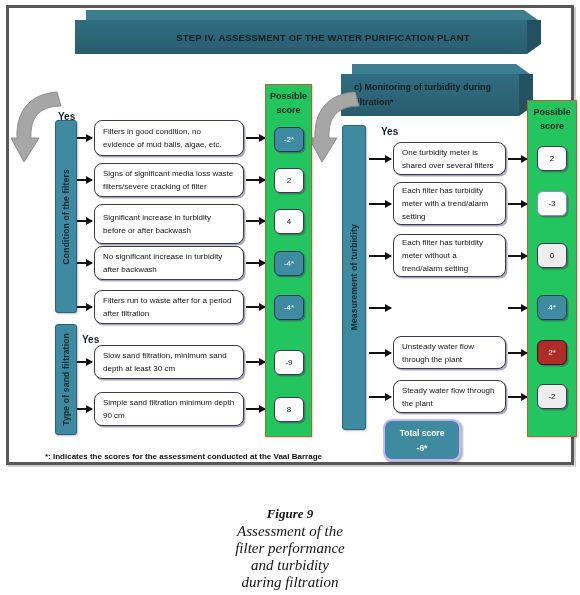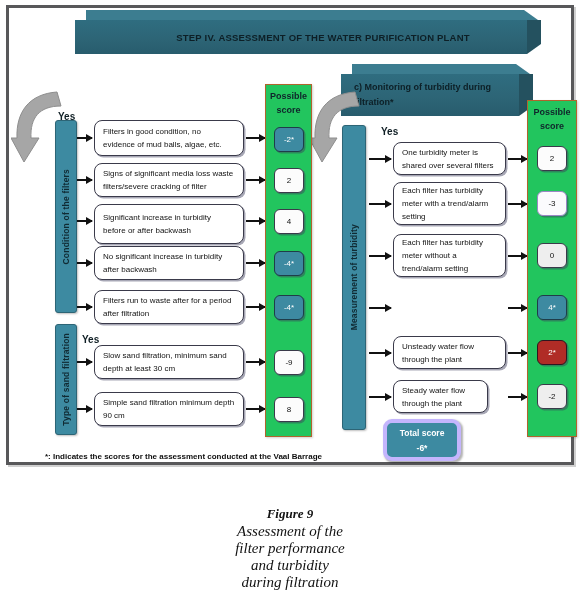--- a/index.html
+++ b/index.html
@@ -164,21 +164,21 @@
   .chip.plain { background: #fcfcfc; }
   .chip.purple{ background: #fbfbfd; border-color: #9a87c4; color: #121212; }
 
   
   #total-score {
     position: absolute;
     left: 374px; top: 411px;
     width: 78px; height: 42px;
     border-radius: 9px;
     background: #3d8aa1;
-    border: 4px solid #c4b5fd;
+    border: 2px solid #c4b5fd;
     color: #ffffff;
     font-size: 8.5px; font-weight: bold;
     display: flex; flex-direction: column;
     align-items: center; justify-content: center;
     gap: 5px;
     box-shadow: 1.5px 1.5px 2px rgba(0,0,0,.3);
   }
 
   
   #footnote {
@@ -277,21 +277,21 @@
 
     <div class="vbar" id="vbar-turbidity">
       <span>Measurement of turbidity</span>
     </div>
     <div class="yes-label" id="yes-right-1">Yes</div>
 
     <div class="rbox" style="left:384px; top:134px; width:113px; height:33px;">One turbidity meter is shared over several filters</div>
     <div class="rbox" style="left:384px; top:174px; width:113px; height:43px;">Each filter has turbidity meter with a trend/alarm setting</div>
     <div class="rbox" style="left:384px; top:226px; width:113px; height:43px;">Each filter has turbidity meter without a trend/alarm setting</div>
     <div class="rbox" style="left:384px; top:328px; width:113px; height:33px;">Unsteady water flow through the plant</div>
-    <div class="rbox" style="left:384px; top:372px; width:95px; height:33px;">Steady water flow through the plant</div>
+    <div class="rbox" style="left:384px; top:372px; width:113px; height:33px;">Steady water flow through the plant</div>
 
     <div class="harrow" style="left:360px; top:150px; width:22px;"></div>
     <div class="harrow" style="left:360px; top:195px; width:22px;"></div>
     <div class="harrow" style="left:360px; top:247px; width:22px;"></div>
     <div class="harrow" style="left:360px; top:299px; width:22px;"></div>
     <div class="harrow" style="left:360px; top:344px; width:22px;"></div>
     <div class="harrow" style="left:360px; top:388px; width:22px;"></div>
 
     <div class="harrow" style="left:499px; top:150px; width:19px;"></div>
     <div class="harrow" style="left:499px; top:195px; width:19px;"></div>

